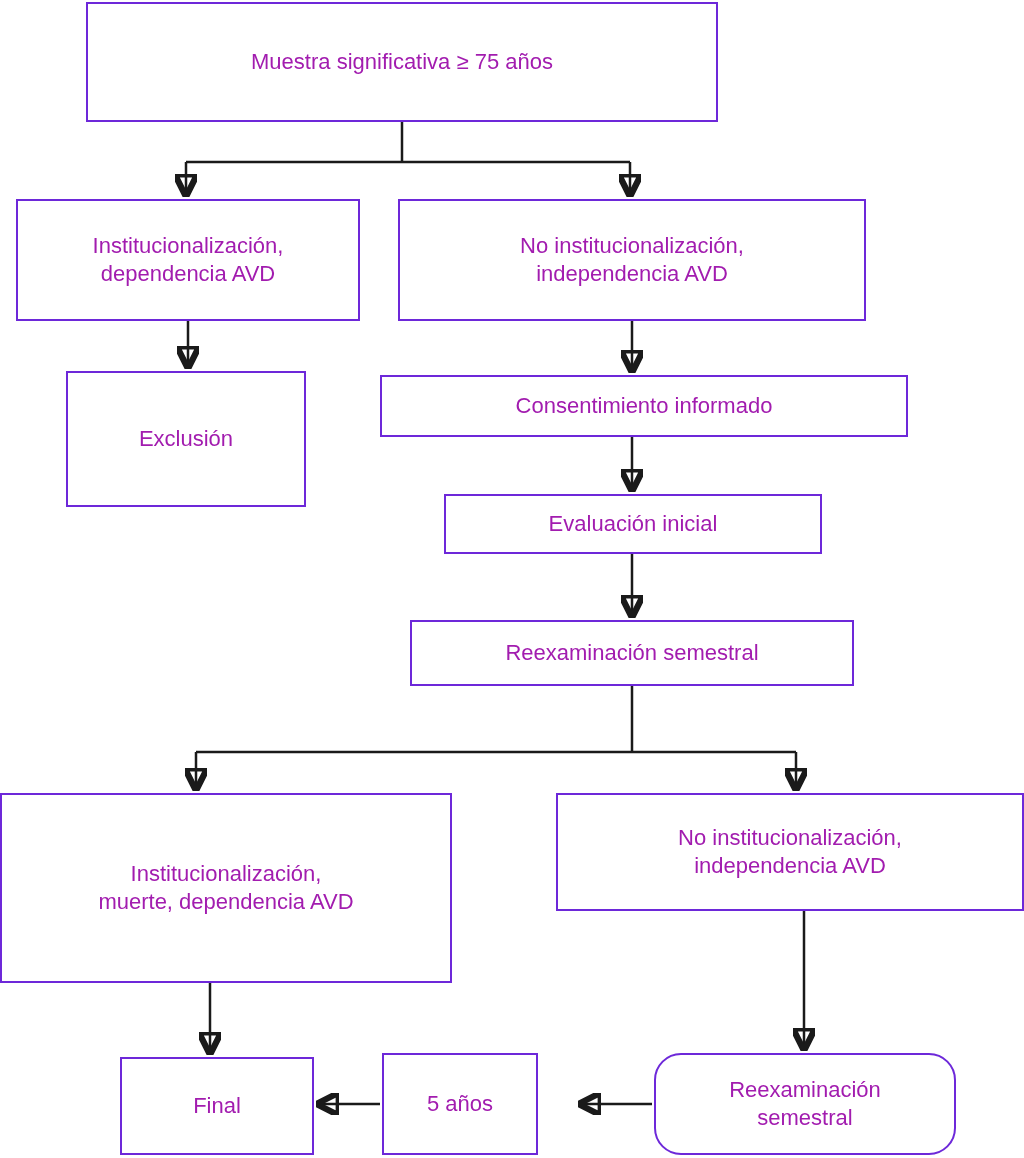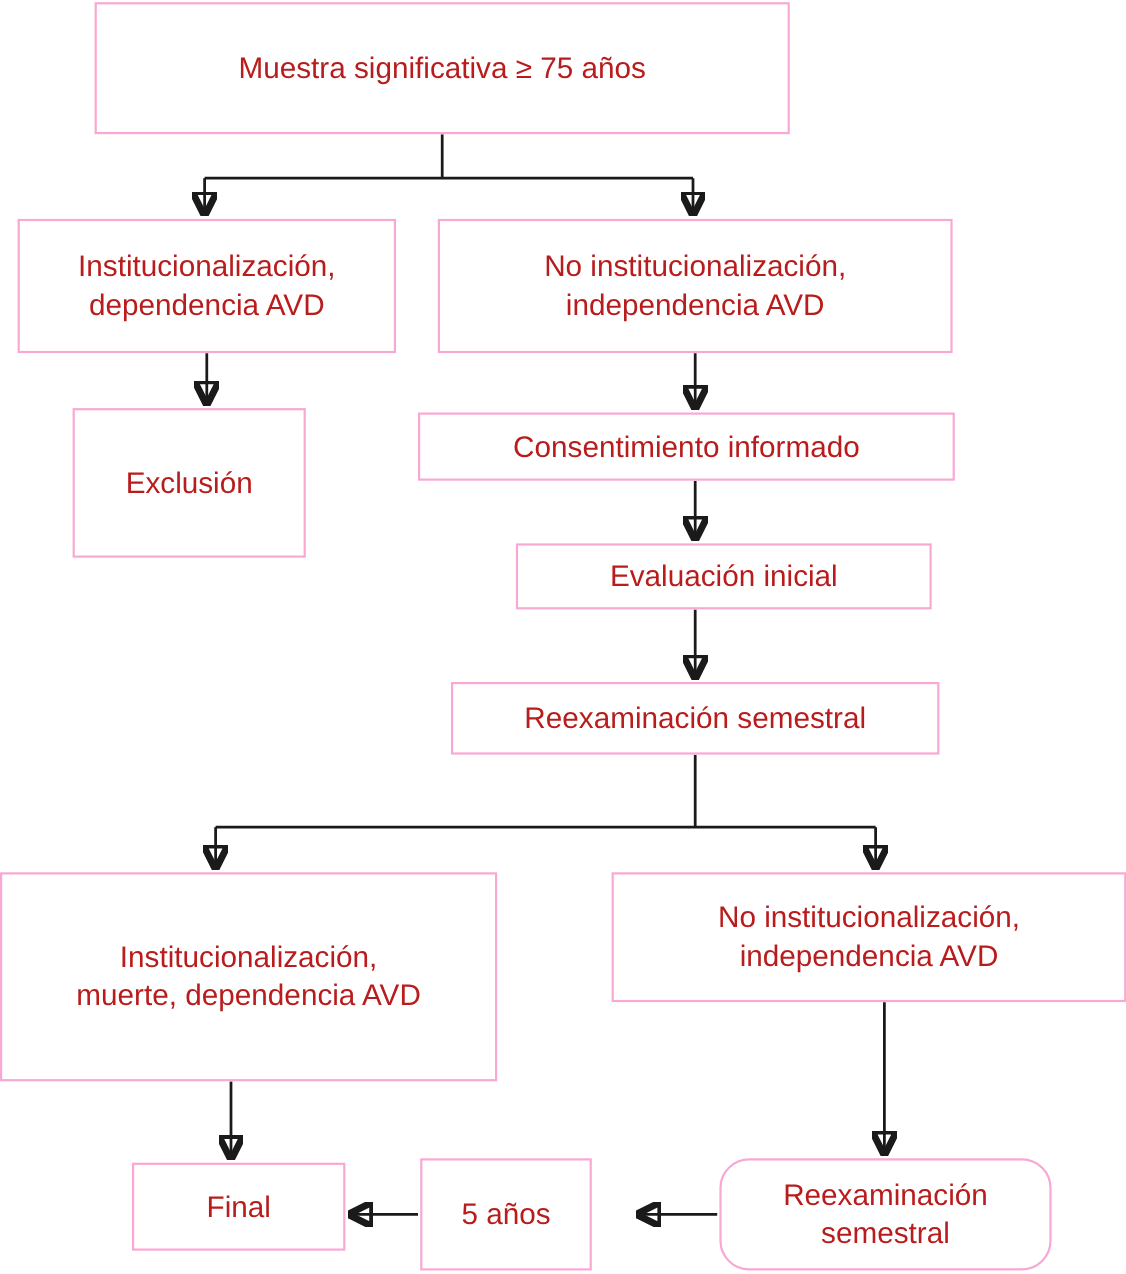--- a/index.html
+++ b/index.html
@@ -11,28 +11,28 @@
     position: relative;
     width: 1024px;
     height: 1158px;
     background: #ffffff;
     font-family: "Liberation Sans", sans-serif;
     overflow: hidden;
   }
   .node {
     position: absolute;
     box-sizing: border-box;
-    border: 2px solid #f9a8d4;
+    border: 2px solid #6d28d9;
     background: #ffffff;
     display: flex;
     align-items: center;
     justify-content: center;
     text-align: center;
-    color: #b91c1c;
-    font-size: 27px;
+    color: #a21caf;
+    font-size: 22px;
     line-height: 1.28;
     padding: 4px 8px;
     white-space: pre-line;
     z-index: 2;
   }
   svg.edges {
     position: absolute;
     left: 0;
     top: 0;
     width: 1024px;
@@ -86,34 +86,34 @@
   </svg>
 
   <div class="node" style="left:86px; top:2px; width:632px; height:120px;">Muestra significativa ≥ 75 años</div>
 
   <div class="node" style="left:16px; top:199px; width:344px; height:122px;">Institucionalización,
 dependencia AVD</div>
 
   <div class="node" style="left:398px; top:199px; width:468px; height:122px;">No institucionalización,
 independencia AVD</div>
 
-  <div class="node" style="left:66px; top:371px; width:212px; height:136px;">Exclusión</div>
+  <div class="node" style="left:66px; top:371px; width:240px; height:136px;">Exclusión</div>
 
-  <div class="node" style="left:380px; top:375px; width:488px; height:62px;">Consentimiento informado</div>
+  <div class="node" style="left:380px; top:375px; width:528px; height:62px;">Consentimiento informado</div>
 
-  <div class="node" style="left:444px; top:494px; width:378px; height:60px;margin-left:25px;">Evaluación inicial</div>
+  <div class="node" style="left:444px; top:494px; width:378px; height:60px;">Evaluación inicial</div>
 
   <div class="node" style="left:410px; top:620px; width:444px; height:66px;">Reexaminación semestral</div>
 
   <div class="node" style="left:0px; top:793px; width:452px; height:190px;">Institucionalización,
 muerte, dependencia AVD</div>
 
   <div class="node" style="left:556px; top:793px; width:468px; height:118px;">No institucionalización,
 independencia AVD</div>
 
-  <div class="node" style="left:120px; top:1057px; width:194px; height:80px;">Final</div>
+  <div class="node" style="left:120px; top:1057px; width:194px; height:98px;">Final</div>
 
   <div class="node" style="left:382px; top:1053px; width:156px; height:102px;">5 años</div>
 
   <div class="node" style="left:654px; top:1053px; width:302px; height:102px;border-radius:27px;">Reexaminación
 semestral</div>
 
 </div>
 
 </body></html>

